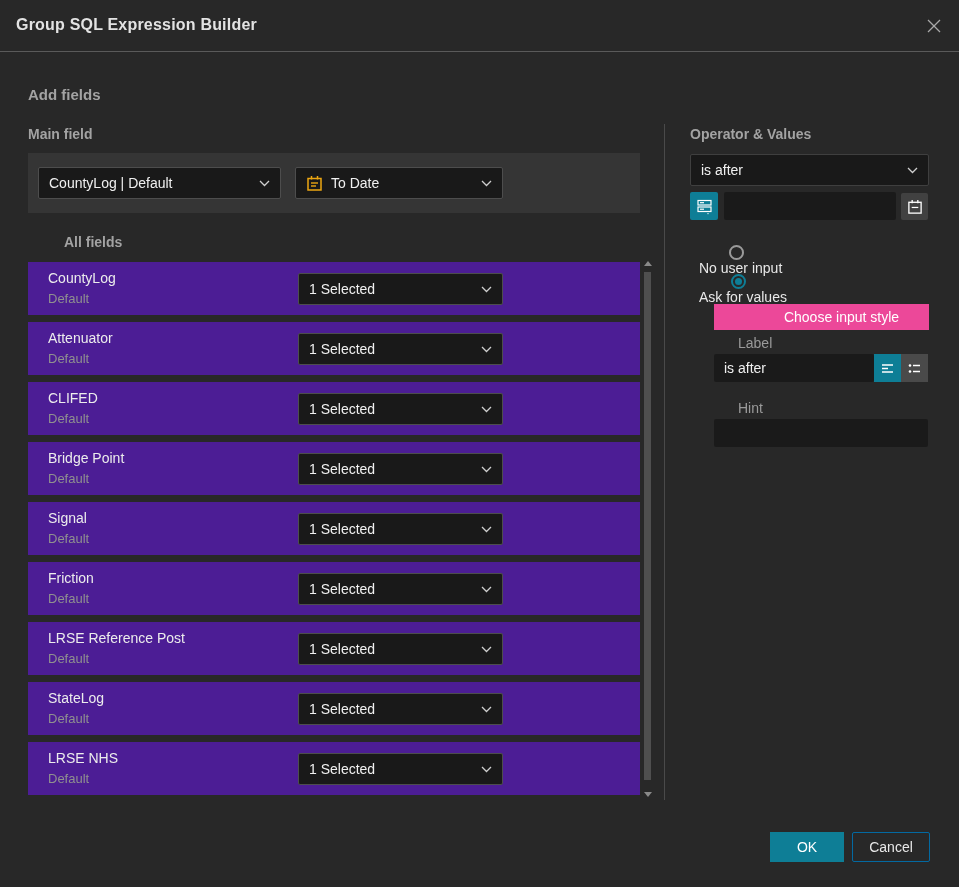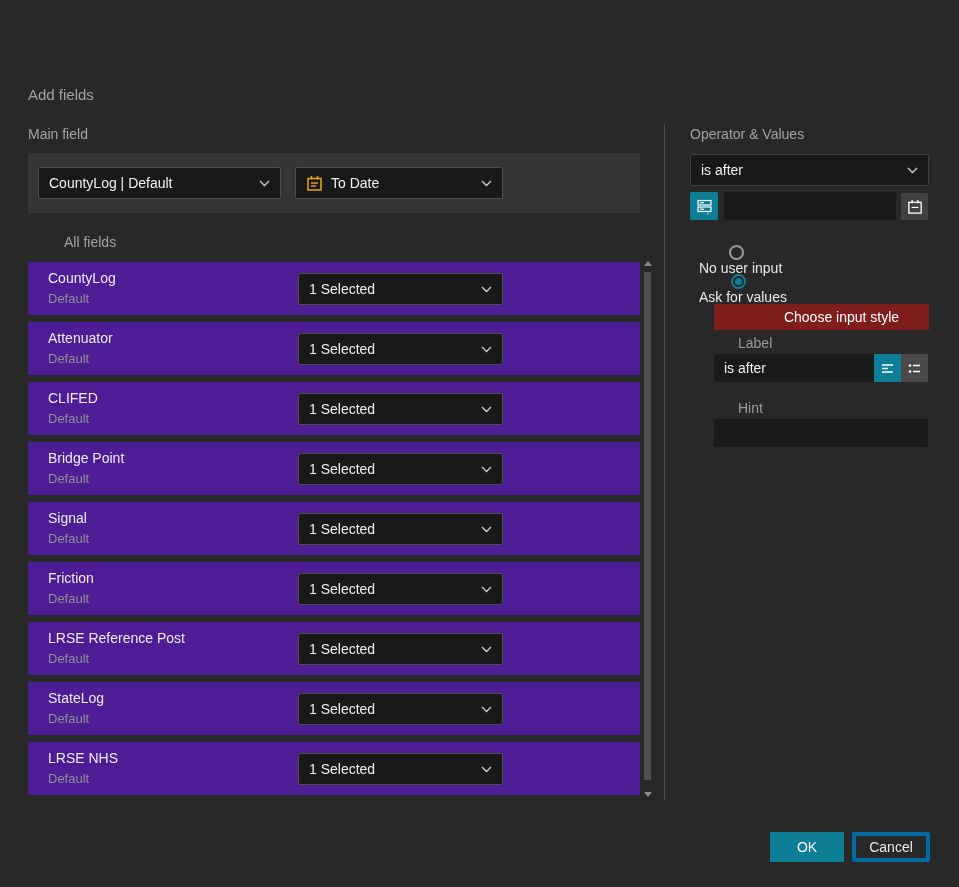--- a/index.html
+++ b/index.html
@@ -19,21 +19,21 @@
   .header-title {
     position:absolute; left:16px; top:16px;
     font-size:16px; font-weight:600; color:#e3e3e3; letter-spacing:.2px;
   }
   .close-btn {
     position:absolute; right:14px; top:15px; width:22px; height:22px;
     display:flex; align-items:center; justify-content:center; cursor:pointer;
   }
 
   
-  .section-heading { position:absolute; font-size:15px; font-weight:400; color:#a3a3a3;text-align:right; }
+  .section-heading { position:absolute; font-size:15px; font-weight:700; color:#a3a3a3;text-align:right; }
   .h-addfields { left:28px; top:86px; }
   .h-mainfield { left:28px; top:126px; font-size:14px; }
   .h-allfields { left:28px; top:234px; font-size:14px;margin-left:36px; }
   .h-operator  { left:690px; top:126px; font-size:14px; }
 
   
   .select {
     background:#191919; border:1px solid #4d4d4d; border-radius:2px;
     display:flex; align-items:center; font-size:14px; color:#f0f0f0;
     padding:0 10px; cursor:pointer;
@@ -115,31 +115,40 @@
 
   
   .ok-btn {
     position:absolute; left:770px; top:832px; width:74px; height:30px;
     border:none; border-radius:0; color:#fff; font-size:14px; cursor:pointer;
     display:flex; align-items:center; justify-content:center;
     font-family:"Liberation Sans",sans-serif;
   }
   .cancel-btn {
     position:absolute; left:852px; top:832px; width:78px; height:30px;
-    background:transparent; border:4px solid #0369a1; border-radius:2px;
+    background:transparent; border:1px solid #0369a1; border-radius:2px;
     color:#e8e8e8; font-size:14px; cursor:pointer;
     display:flex; align-items:center; justify-content:center;
     font-family:"Liberation Sans",sans-serif;
   }
 </style>
 </head>
 <body>
 
 <div class="dialog" style="--accent:#0e7e96;">
 
+  <div class="header">
+    <div class="header-title">Group SQL Expression Builder</div>
+    <div class="close-btn">
+      <svg width="18" height="18" viewBox="0 0 18 18">
+        <line x1="3" y1="3" x2="15" y2="15" stroke="#a8a8a8" stroke-width="1.2"></line>
+        <line x1="15" y1="3" x2="3" y2="15" stroke="#a8a8a8" stroke-width="1.2"></line>
+      </svg>
+    </div>
+  </div>
 
   <div class="section-heading h-addfields">Add fields</div>
   <div class="section-heading h-mainfield">Main field</div>
   <div class="section-heading h-allfields">All fields</div>
   <div class="section-heading h-operator">Operator &amp; Values</div>
 
   <div class="main-panel">
     <div class="select dd-date">
       <span class="cal">
         <svg width="17" height="17" viewBox="0 0 17 17">
@@ -332,21 +341,21 @@
     <span class="radio-circle"></span>
     <span class="radio-label">No user input</span>
   </div>
   <div class="radio-row r2">
     <span class="radio-circle checked">
         <span class="radio-dot"></span>
       </span>
     <span class="radio-label">Ask for values</span>
   </div>
 
-  <button class="choose-btn" style="background:#7f1d1d;padding-left:40px;">Choose input style</button>
+  <button class="choose-btn" style="background:#ec4899;padding-left:40px;">Choose input style</button>
 
   <div class="lbl lbl-label">Label</div>
   <input class="text-input label-input" value="is after" style="">
   <div class="icon-btn toggle-align" style="background:#0e7e96;">
     <svg width="15" height="15" viewBox="0 0 15 15">
       <line x1="2" y1="4" x2="13" y2="4" stroke="#fff" stroke-width="1.5"></line>
       <line x1="2" y1="7.5" x2="8" y2="7.5" stroke="#fff" stroke-width="1.5"></line>
       <line x1="2" y1="11" x2="13" y2="11" stroke="#fff" stroke-width="1.5"></line>
     </svg>
   </div>

